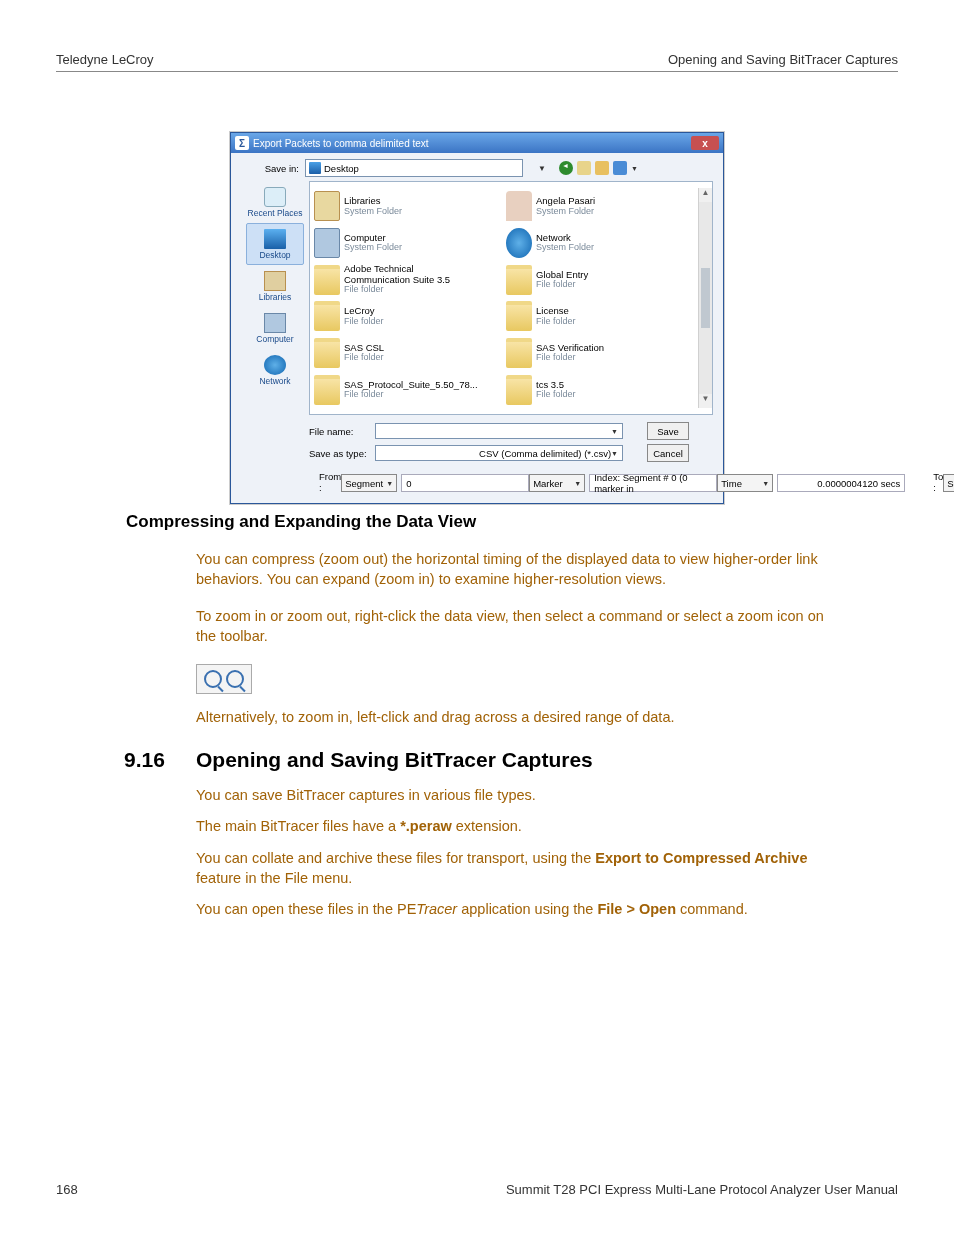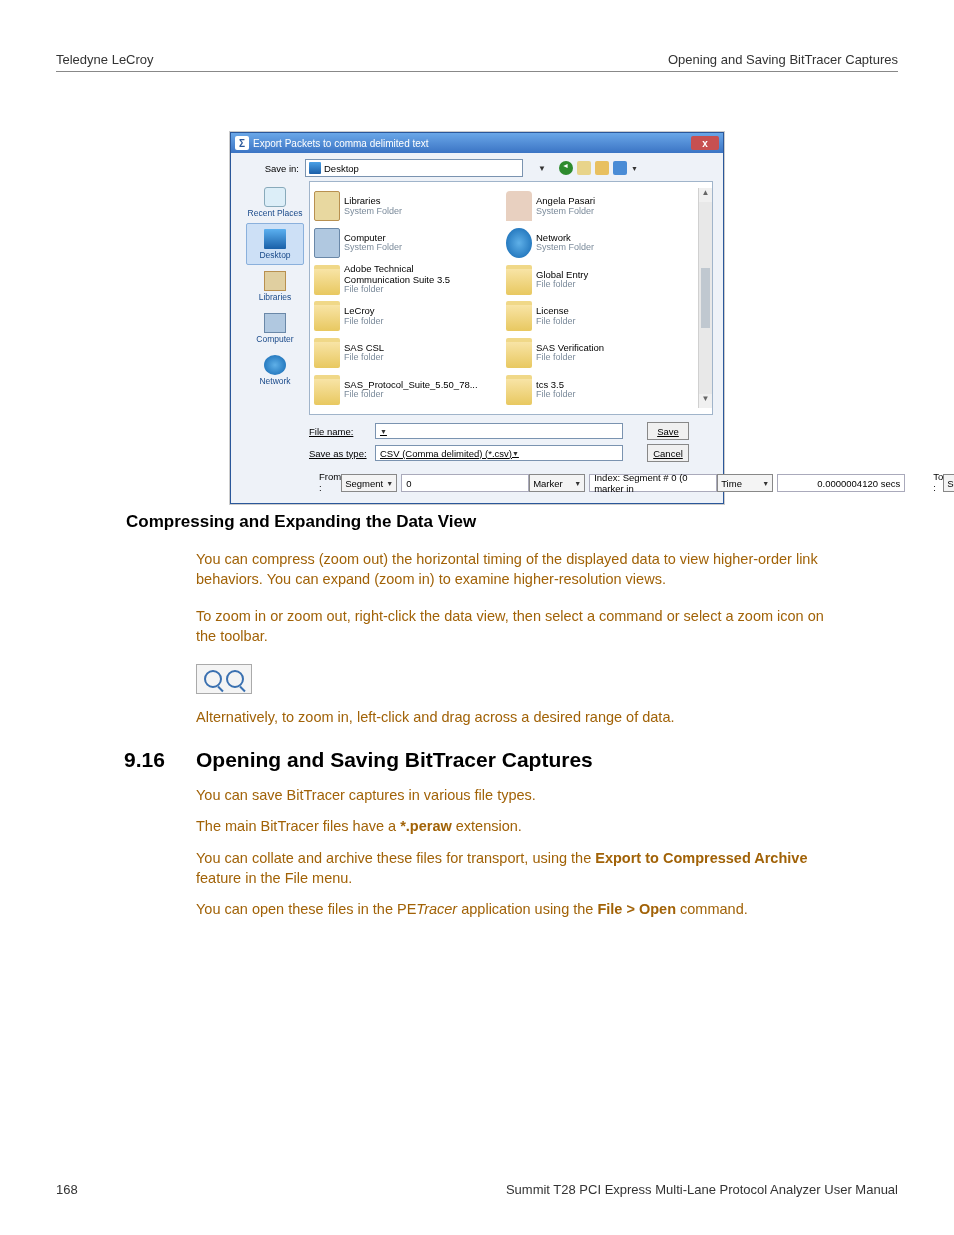--- a/index.html
+++ b/index.html
@@ -127,27 +127,27 @@
   .fsub  { font-size: 9px; color: #7a8a9a;}
 
   .scrollbar {
     width: 14px; background: #e8e8e8;
     display: flex; flex-direction: column; justify-content: space-between;
     border-left: 1px solid #d0d0d0;
   }
   .sb-btn { height: 14px; font-size: 8px; text-align: center; color: #666; background: #f0f0f0;}
   .sb-thumb { flex: 0 0 60px; background: #c0c8d0; margin: 30px 2px;}
 
-  .filename-area { padding-left: 68px; margin-top: 6px; text-decoration: underline; }
+  .filename-area { padding-left: 68px; margin-top: 6px; }
   .fn-row { display: flex; align-items: center; height: 20px; margin-bottom: 2px;}
   .fn-label { width: 66px; font-size: 9.5px;}
   .fn-input {
     flex: 1; max-width: 248px; height: 16px; border: 1px solid #7a93b0;
     background: #fff; font-size: 9.5px; display: flex; align-items: center;
-    padding: 0 4px; justify-content: flex-start;
+    padding: 0 4px; justify-content: flex-end;
   }
   .fn-btn {
     width: 42px; height: 18px; border: 1px solid #888; background: #f0f0f0;
     font-size: 9.5px; display: flex; align-items: center; justify-content: center;
     margin-left: 24px;
   }
   .carrot { font-size: 7px; color: #333;}
 
   .range-area { padding-left: 78px; display: flex; gap: 28px; margin-top: 8px;}
   .range-col { display: flex; flex-direction: row; }

